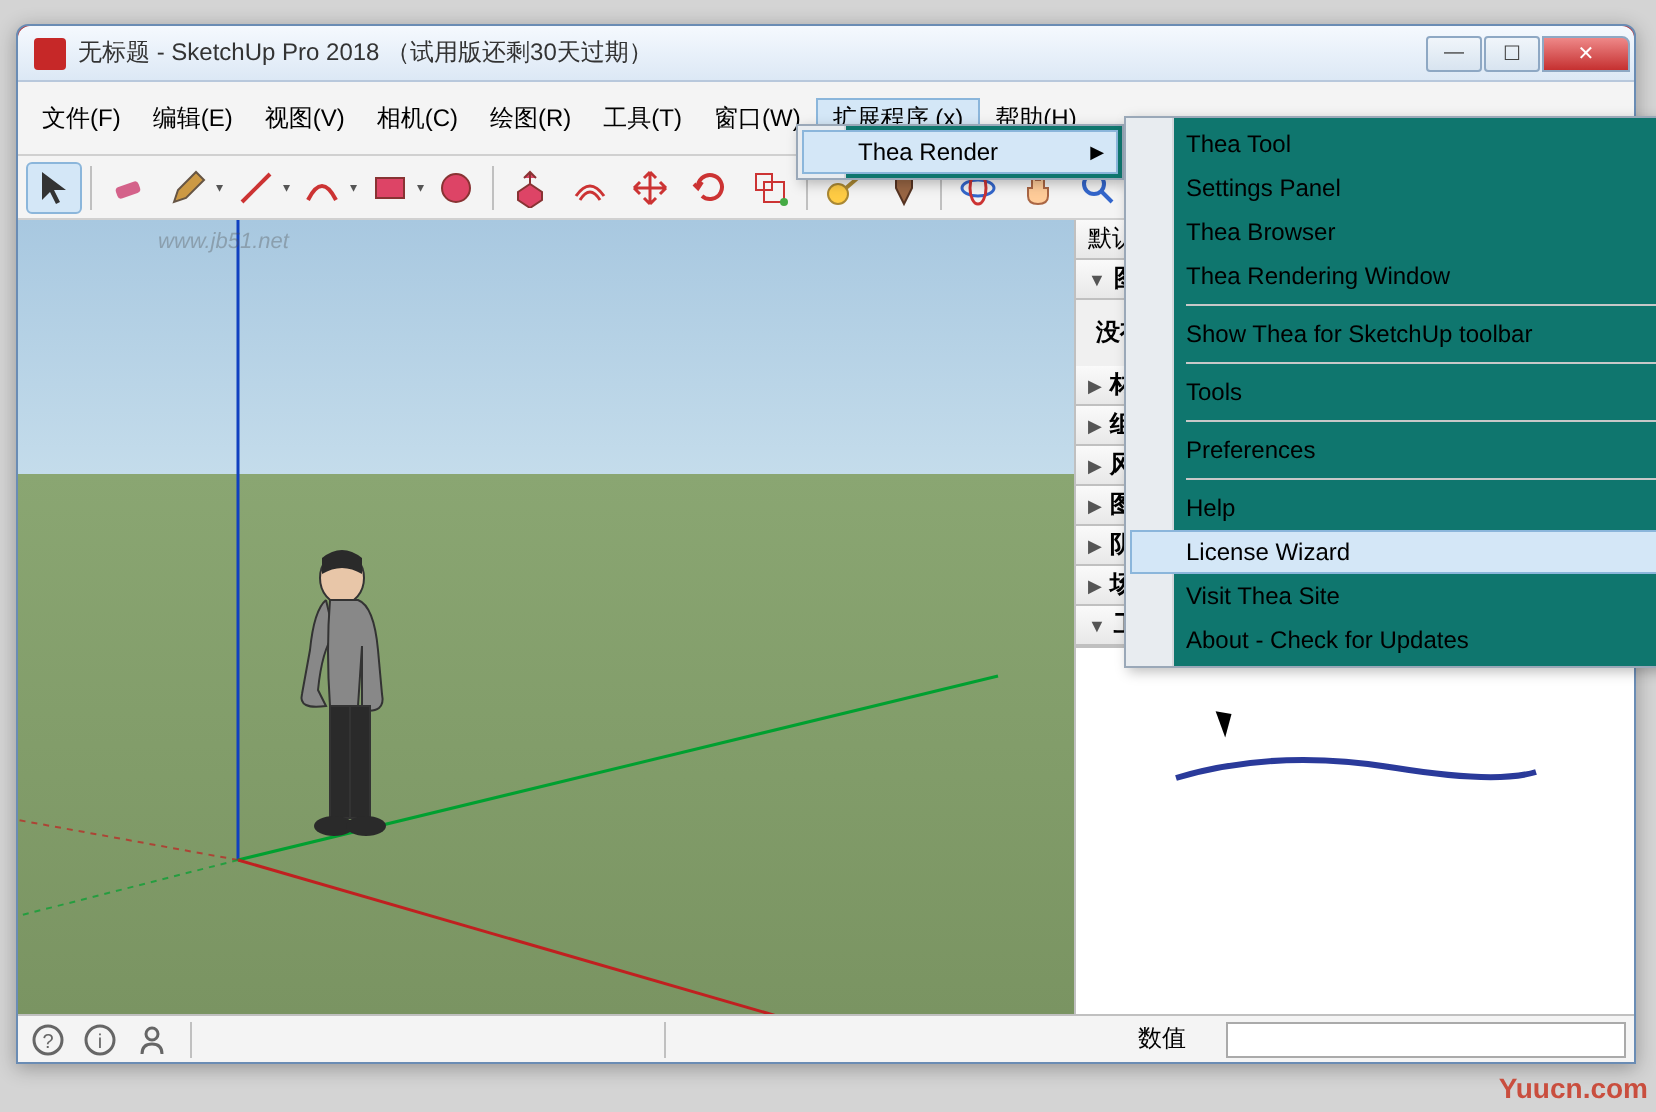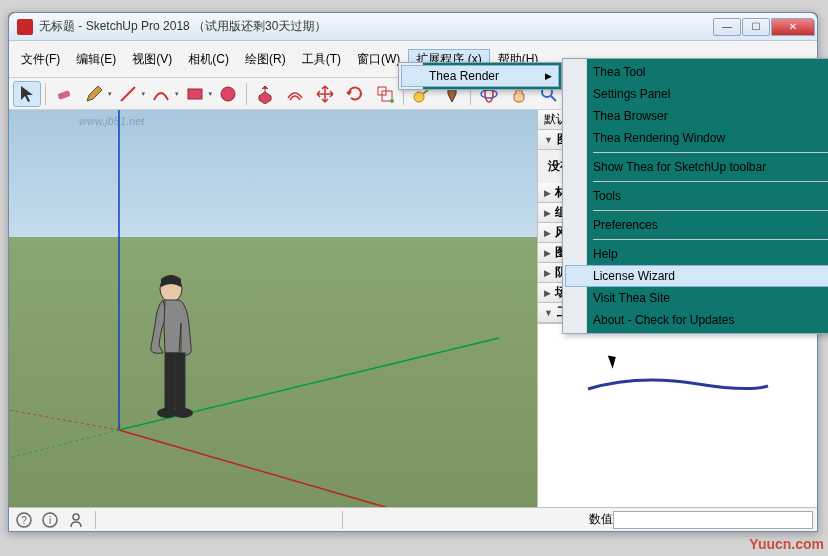--- a/index.html
+++ b/index.html
@@ -78,21 +78,21 @@
     
     .statusbar {
       height: 24px; background: #f4f4f4; border-top: 1px solid #c0c0c0;
       display: flex; align-items: center; padding: 0 4px; font-size: 12px;
     }
     .status-icon {
       width: 22px; height: 22px; display: flex; align-items: center; justify-content: center;
       margin-right: 4px; cursor: pointer;
     }
     .status-sep { width: 1px; height: 18px; background: #c0c0c0; margin: 0 4px; }
-    .status-label { margin-left: auto; margin-right: 0; }
+    .status-label { margin-left: auto; margin-right: 20px; }
     .status-input { width: 200px; height: 18px; border: 1px solid #aaa; background: #fff; padding: 0 4px; }
     
     
     .ctx-menu {
       position: absolute; background: #0f766e; border: 1px solid #9aa8b8;
       box-shadow: 2px 2px 6px rgba(0,0,0,0.25); font-size: 12px; padding: 2px;
     }
     .ctx-item {
       height: 22px; display: flex; align-items: center; padding: 0 24px 0 28px;
       cursor: pointer; white-space: nowrap; position: relative;

